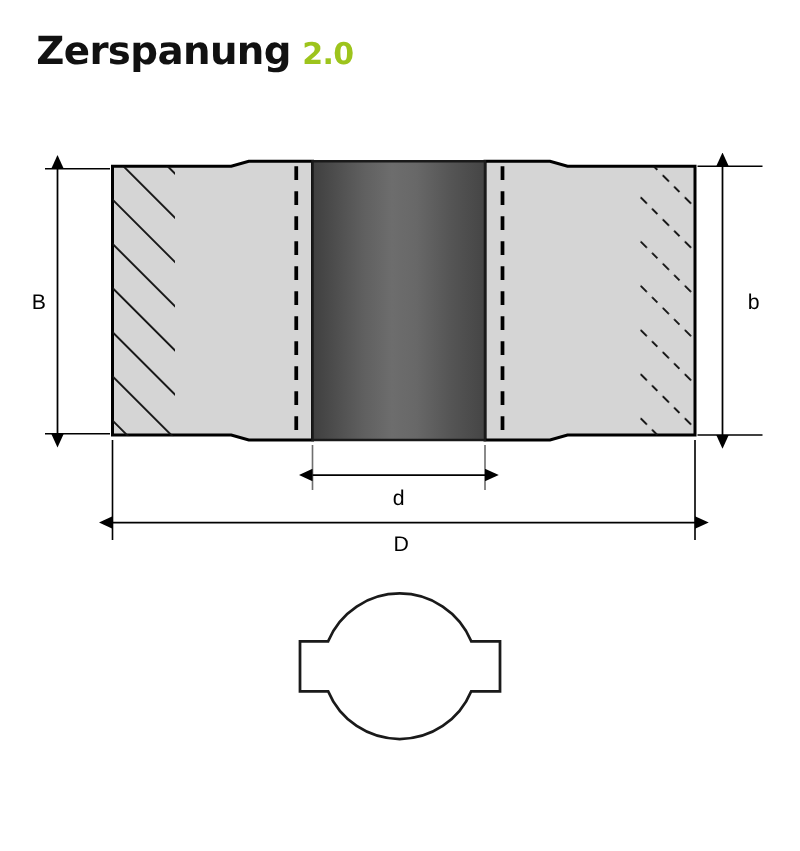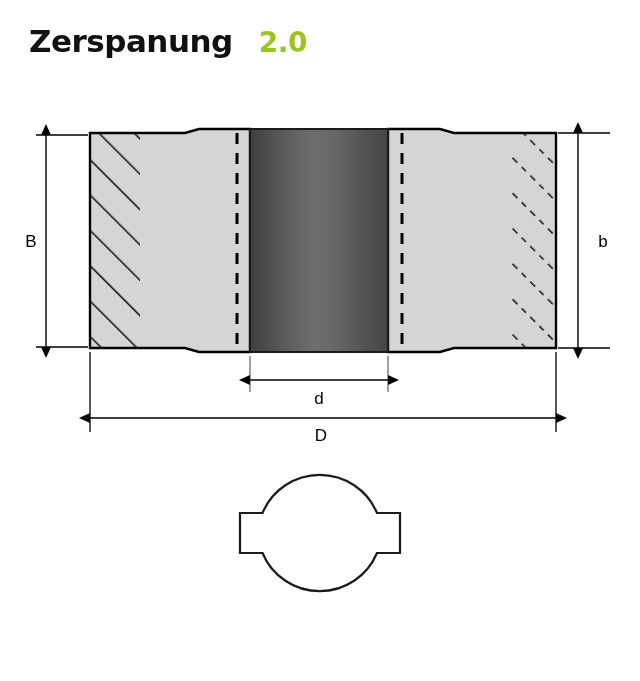--- a/index.html
+++ b/index.html
@@ -35,25 +35,25 @@
   #logo .word {
     font-family: "DejaVu Sans", sans-serif;
     font-size: 31px;
     font-weight: bold;
     letter-spacing: -0.5px;
     color: #111111;
     line-height: 40px;
   }
   #logo .version {
     font-family: "DejaVu Sans", sans-serif;
-    font-size: 28px;
+    font-size: 24px;
     font-weight: bold;
     letter-spacing: -0.5px;
     line-height: 40px;
-    margin-left: 26px;
+    margin-left: 9px;
   }
   
   #drawing {
     position: absolute;
     left: 0;
     top: 0;
     width: 640px;
     height: 681px;
   }
   .dim-label {

